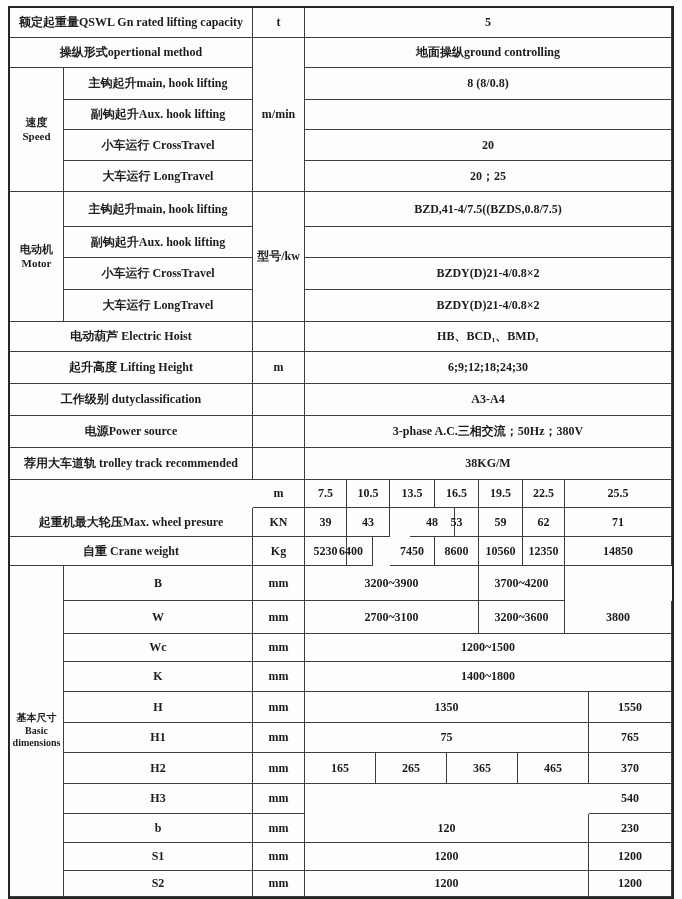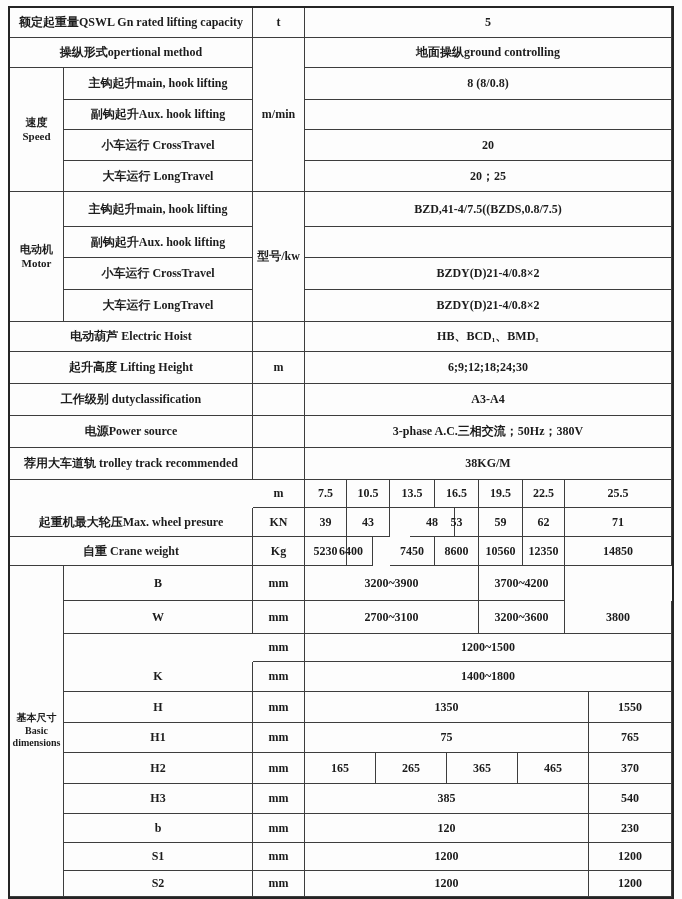--- a/index.html
+++ b/index.html
@@ -117,20 +117,21 @@
   <div class="c unit" style="left:253px;top:566px;width:52px;height:35px">mm</div>
   <div class="c" style="left:305px;top:566px;width:174px;height:35px">3200~3900</div>
   <div class="c" style="left:479px;top:566px;width:86px;height:35px">3700~4200</div>
 
   <div class="c" style="left:64px;top:601px;width:189px;height:33px">W</div>
   <div class="c unit" style="left:253px;top:601px;width:52px;height:33px">mm</div>
   <div class="c" style="left:305px;top:601px;width:174px;height:33px">2700~3100</div>
   <div class="c" style="left:479px;top:601px;width:86px;height:33px">3200~3600</div>
   <div class="c" style="left:565px;top:601px;width:107px;height:33px">3800</div>
 
+  <div class="c" style="left:64px;top:634px;width:189px;height:28px">Wc</div>
   <div class="c unit" style="left:253px;top:634px;width:52px;height:28px">mm</div>
   <div class="c" style="left:305px;top:634px;width:367px;height:28px">1200~1500</div>
 
   <div class="c" style="left:64px;top:662px;width:189px;height:30px">K</div>
   <div class="c unit" style="left:253px;top:662px;width:52px;height:30px">mm</div>
   <div class="c" style="left:305px;top:662px;width:367px;height:30px">1400~1800</div>
 
   <div class="c" style="left:64px;top:692px;width:189px;height:31px">H</div>
   <div class="c unit" style="left:253px;top:692px;width:52px;height:31px">mm</div>
   <div class="c" style="left:305px;top:692px;width:284px;height:31px">1350</div>
@@ -144,21 +145,20 @@
   <div class="c" style="left:64px;top:753px;width:189px;height:31px">H2</div>
   <div class="c unit" style="left:253px;top:753px;width:52px;height:31px">mm</div>
   <div class="c" style="left:305px;top:753px;width:71px;height:31px">165</div>
   <div class="c" style="left:376px;top:753px;width:71px;height:31px">265</div>
   <div class="c" style="left:447px;top:753px;width:71px;height:31px">365</div>
   <div class="c" style="left:518px;top:753px;width:71px;height:31px">465</div>
   <div class="c" style="left:589px;top:753px;width:83px;height:31px">370</div>
 
   <div class="c" style="left:64px;top:784px;width:189px;height:30px">H3</div>
   <div class="c unit" style="left:253px;top:784px;width:52px;height:30px">mm</div>
-  <div class="c" style="left:305px;top:784px;width:284px;height:30px">385</div>
   <div class="c" style="left:589px;top:784px;width:83px;height:30px">540</div>
 
   <div class="c" style="left:64px;top:814px;width:189px;height:29px">b</div>
   <div class="c unit" style="left:253px;top:814px;width:52px;height:29px">mm</div>
   <div class="c" style="left:305px;top:814px;width:284px;height:29px">120</div>
   <div class="c" style="left:589px;top:814px;width:83px;height:29px">230</div>
 
   <div class="c" style="left:64px;top:843px;width:189px;height:28px">S1</div>
   <div class="c unit" style="left:253px;top:843px;width:52px;height:28px">mm</div>
   <div class="c" style="left:305px;top:843px;width:284px;height:28px">1200</div>

